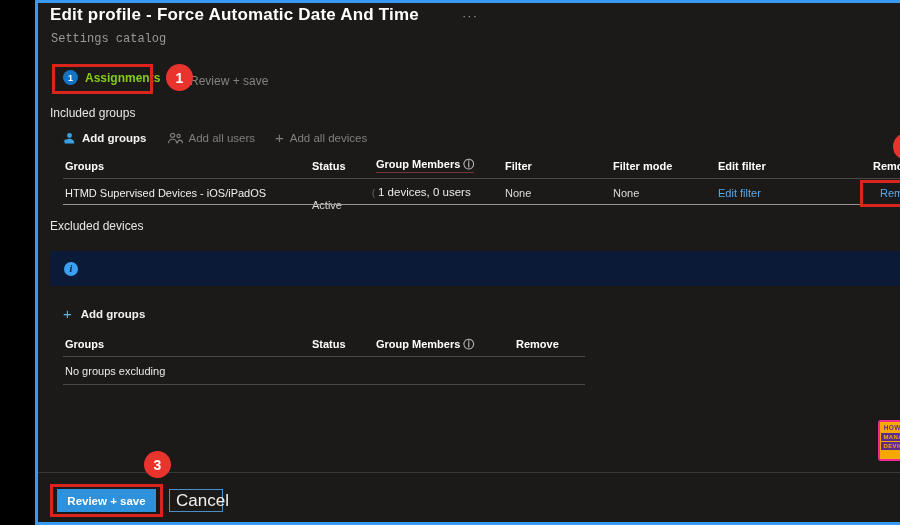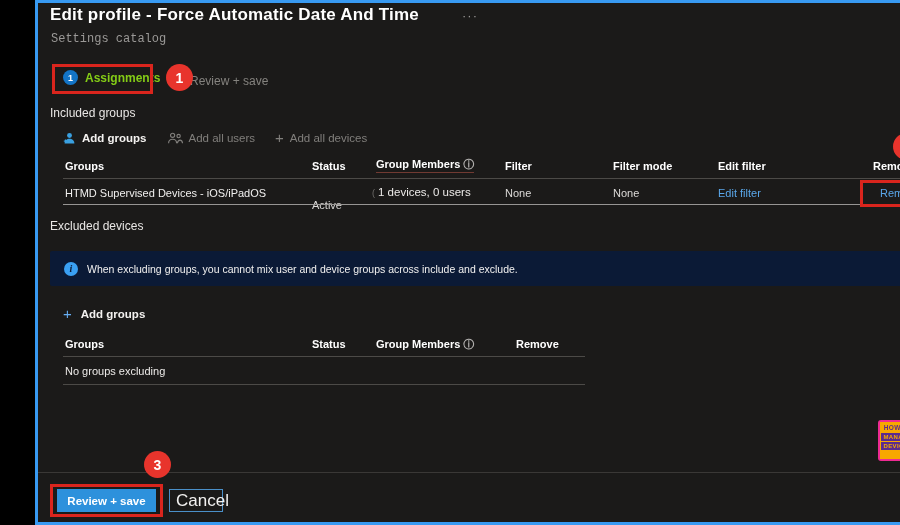--- a/index.html
+++ b/index.html
@@ -139,21 +139,20 @@
   <a class="td link" style="left:845px;top:187px;">Remove</a>
   <div class="annot-box annot-box-remove"></div>
   <span class="annot-circle annot-2">2</span>
 
   <div class="hline hline-bright" style="left:28px;top:204px;width:869px;"></div>
 
   <div class="sec-heading h-excluded">Excluded devices</div>
 
   <div class="banner">
     <span class="info-badge">i</span>
-    <span class="banner-text">When excluding groups, you cannot mix user and device groups across include and exclude.</span>
   </div>
 
   <button class="excl-add">
     <span class="plus-glyph plus-blue">+</span>
     <span class="lbl">Add groups</span>
   </button>
 
   <span class="th" style="left:30px;top:338px;">Groups</span>
   <span class="th" style="left:277px;top:338px;">Status</span>
   <span class="th" style="left:341px;top:338px;">

